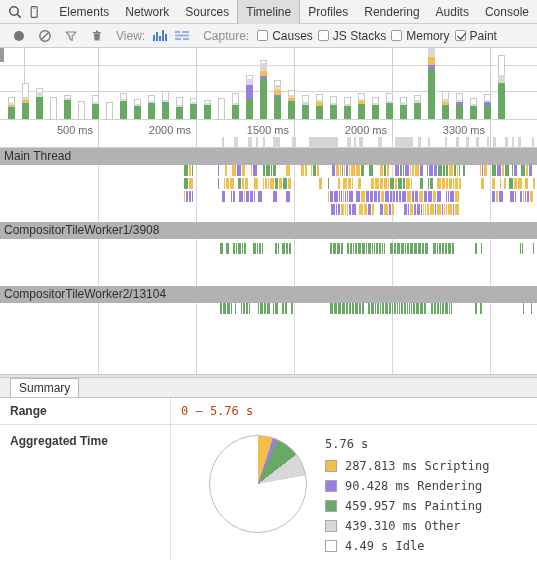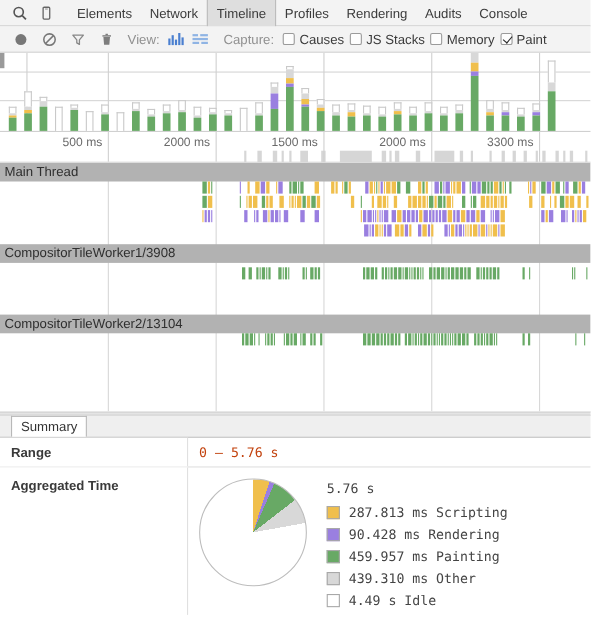--- a/index.html
+++ b/index.html
@@ -135,21 +135,21 @@
   }
   .row .k {
     width: 171px; flex: 0 0 171px; font-weight: bold; font-size: 12px;
     color: #3a3a3a; padding: 6px 0 6px 10px;
     border-right: 1px solid #e0e0e0; background: #fff;
   }
   .row .v {
     flex: 1 1 auto; padding: 6px 0 6px 10px;
     font-family: "DejaVu Sans Mono", monospace; font-size: 12px; color: #c2410c;
   }
-  .row.agg { border-bottom: none; }
+  .row.agg { border-bottom: none; gap: 28px; }
   .row.agg .k { padding-top: 9px; }
   .agg-body { display: flex; padding-top: 4px; }
   .pie-wrap { width: 112px; flex: 0 0 112px; padding: 6px 0 0 10px; }
   .pie {
     width: 98px; height: 98px; border-radius: 50%;
     border: 1px solid #bdbdbd; background: #fff;
   }
   .legend { padding: 8px 0 0 14px; font-family: "DejaVu Sans Mono", monospace; font-size: 12px; color: #444; }
   .legend .total { margin-bottom: 8px; }
   .lgi { display: flex; align-items: center; margin-bottom: 6px; }
@@ -170,20 +170,21 @@
     </div>
     <div class="mb-icon">
       <svg width="14" height="14" viewBox="0 0 14 14">
           <rect x="4.2" y="1.6" width="6" height="10.8" rx="1" fill="none" stroke="#666" stroke-width="1.2"></rect>
           <line x1="6" y1="3.2" x2="8.4" y2="3.2" stroke="#888" stroke-width="0.9"></line>
         </svg>
     </div>
     <div class="tabs">
       <div class="tab">Elements</div>
       <div class="tab">Network</div>
+      <div class="tab">Sources</div>
       <div class="tab active">Timeline</div>
       <div class="tab">Profiles</div>
       <div class="tab">Rendering</div>
       <div class="tab">Audits</div>
       <div class="tab">Console</div>
     </div>
   </div>
 
   <div class="toolbar">
     <div class="tb-btn">

